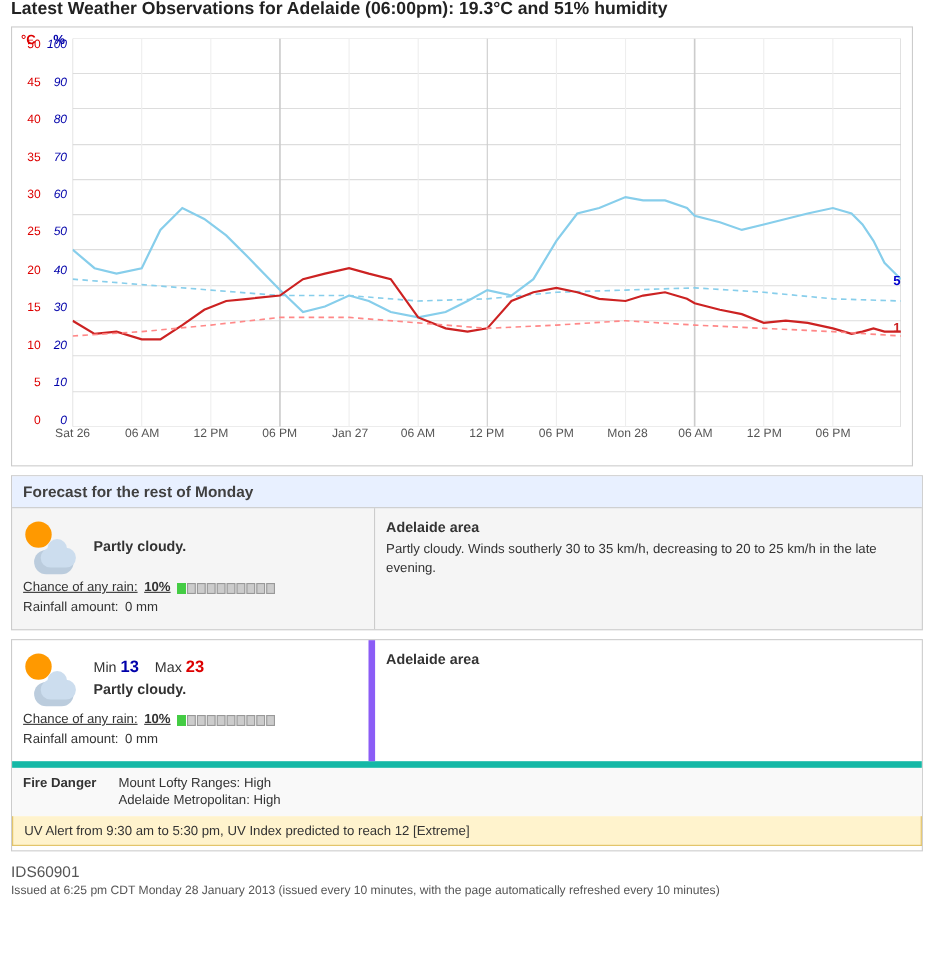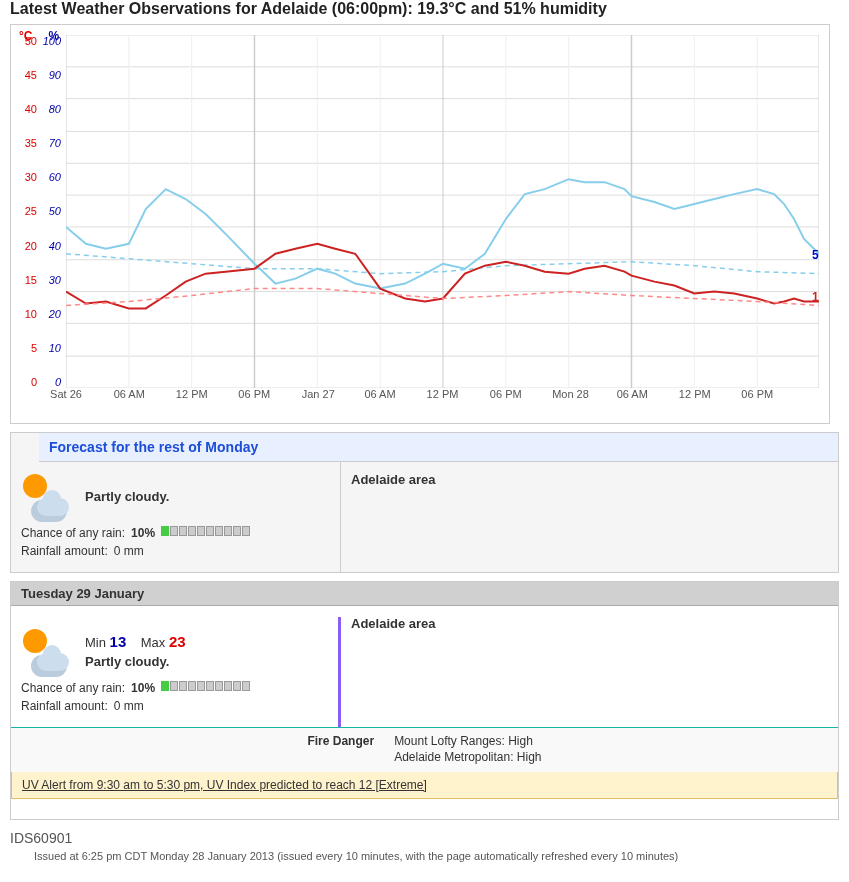--- a/index.html
+++ b/index.html
@@ -11,54 +11,54 @@
 
     .chart-area { position: relative; width: 820px; height: 400px; border: 1px solid #ccc; background: #fff; margin-bottom: 8px; }
     .axis-left-temp { position: absolute; left: 0; top: 10px; bottom: 35px; width: 30px; display: flex; flex-direction: column; justify-content: space-between; align-items: flex-end; padding-right: 4px; font-size: 11px; color: #d00; }
     .axis-left-hum { position: absolute; left: 30px; top: 10px; bottom: 35px; width: 22px; display: flex; flex-direction: column; justify-content: space-between; align-items: flex-end; padding-right: 2px; font-size: 11px; color: #00a; font-style: italic; }
     .axis-x-label { font-size: 11px; color: #555; position: absolute; text-align: left; transform: translateX(-50%); }
     .axis-header { position: absolute; top: 0; left: 0; display: flex; gap: 16px; padding: 4px 8px; }
     .axis-header-temp { color: #d00; font-size: 12px; font-weight: bold; }
     .axis-header-hum { color: #00a; font-size: 12px; font-weight: bold; }
 
     .forecast-section { border: 1px solid #ccc; margin-bottom: 8px; }
-    .forecast-header { background: #e8f0ff; padding: 6px 10px; font-size: 14px; font-weight: bold; color: #1d4ed8; border-bottom: 1px solid #ccc; margin-left: 28px; }
+    .forecast-header { background: #e8f0ff; padding: 6px 10px; font-size: 14px; font-weight: bold; color: #404040; border-bottom: 1px solid #ccc; }
     .forecast-today { background: #f5f5f5; }
     .forecast-body { display: flex; }
     .forecast-left { width: 330px; padding: 10px; border-right: 1px solid #ccc; }
     .forecast-right { flex: 1; padding: 10px; }
     .forecast-icon-row { display: flex; align-items: center; gap: 16px; margin-bottom: 6px; }
     .weather-icon { width: 48px; height: 48px; position: relative; flex-shrink: 0; }
     .forecast-condition { font-size: 13px; font-weight: bold; }
     .forecast-minmax { font-size: 13px; margin-bottom: 4px; }
     .forecast-minmax .min-val { color: #00a; font-weight: bold; font-size: 15px; }
     .forecast-minmax .max-val { color: #d00; font-weight: bold; font-size: 15px; }
-    .forecast-rain-row { display: flex; align-items: flex-start; gap: 6px; margin-bottom: 4px; font-size: 12px; }
+    .forecast-rain-row { display: flex; align-items: flex-end; gap: 6px; margin-bottom: 4px; font-size: 12px; text-decoration: underline; }
     .rain-pct { font-weight: bold; }
     .rain-bar { display: flex; gap: 1px; }
     .rain-bar-seg { width: 8px; height: 10px; border: 1px solid #999; background: #ccc; }
     .rain-bar-seg.filled { background: #4c4; border-color: #4c4; }
     .forecast-rainfall-row { display: flex; align-items: center; gap: 6px; font-size: 12px; margin-bottom: 4px; }
     .rainfall-val { font-weight: normal; }
     .area-label { font-size: 13px; font-weight: bold; color: #333; margin-bottom: 4px; }
     .area-desc { font-size: 12px; color: #333; line-height: 1.4; }
 
     .day-section { border: 1px solid #ccc; margin-bottom: 8px; }
     .day-header { background: #d0d0d0; padding: 4px 10px; font-size: 13px; font-weight: bold; color: #333; border-bottom: 1px solid #aaa; }
     .day-body { display: flex; }
-    .day-left { width: 330px; padding: 10px; border-right: 3px solid #8b5cf6; margin-top: 11px; }
+    .day-left { width: 330px; padding: 10px; border-right: 6px solid #8b5cf6; }
     .day-right { flex: 1; padding: 10px; }
-    .fire-danger-section { background: #f9f9f9; border-top: 1px solid #14b8a6; padding: 6px 10px; font-size: 12px; display: flex; gap: 20px; justify-content: center; }
+    .fire-danger-section { background: #f9f9f9; border-top: 6px solid #14b8a6; padding: 6px 10px; font-size: 12px; display: flex; gap: 20px; }
     .fire-danger-vals { color: #333; }
     .fire-danger-vals div { margin-bottom: 2px; }
 
-    .uv-alert { background: #fff3cd; border: 1px solid #e0c060; padding: 6px 10px; font-size: 12px; color: #333; margin-bottom: 20px; border-top: none; text-decoration: underline; }
+    .uv-alert { background: #fff3cd; border: 1px solid #e0c060; padding: 6px 10px; font-size: 12px; color: #333; margin-bottom: 4px; border-top: none; }
 
     .footer-id { font-size: 14px; color: #555; padding: 2px 0; }
-    .footer-issued { font-size: 11px; color: #555; padding: 2px 0; margin-left: 24px; }
+    .footer-issued { font-size: 11px; color: #555; padding: 2px 0; }
 
     
     .sun { width: 24px; height: 24px; background: #f90; border-radius: 50%; position: absolute; top: 2px; left: 2px; }
     .cloud { width: 32px; height: 18px; background: #cde; border-radius: 9px; position: absolute; bottom: 4px; right: 0; box-shadow: -4px 4px 0 2px #bcd; }
     .cloud::before { content: ''; width: 18px; height: 18px; background: #cde; border-radius: 50%; position: absolute; top: -8px; left: 6px; }
   </style>
 </head>
 <body>
 
 <div id="main-container">
@@ -184,26 +184,26 @@
             <div class="rain-bar-seg"></div>
           </div>
         </div>
         <div class="forecast-rainfall-row">
           <span>Rainfall amount:</span>
           <span class="rainfall-val">0 mm</span>
         </div>
       </div>
       <div class="forecast-right">
         <div class="area-label">Adelaide area</div>
+        <div class="area-desc">Partly cloudy. Winds southerly 30 to 35 km/h, decreasing to 20 to 25 km/h in the late evening.</div>
       </div>
     </div>
   </div>
 
   <div class="day-section">
-    <div class="day-header">Tuesday 29 January</div>
     <div class="day-body">
       <div class="day-left">
         <div class="forecast-icon-row">
           <div class="weather-icon">
             <div class="sun"></div>
             <div class="cloud"></div>
           </div>
           <div>
             <div class="forecast-minmax">
               <span>Min</span>

